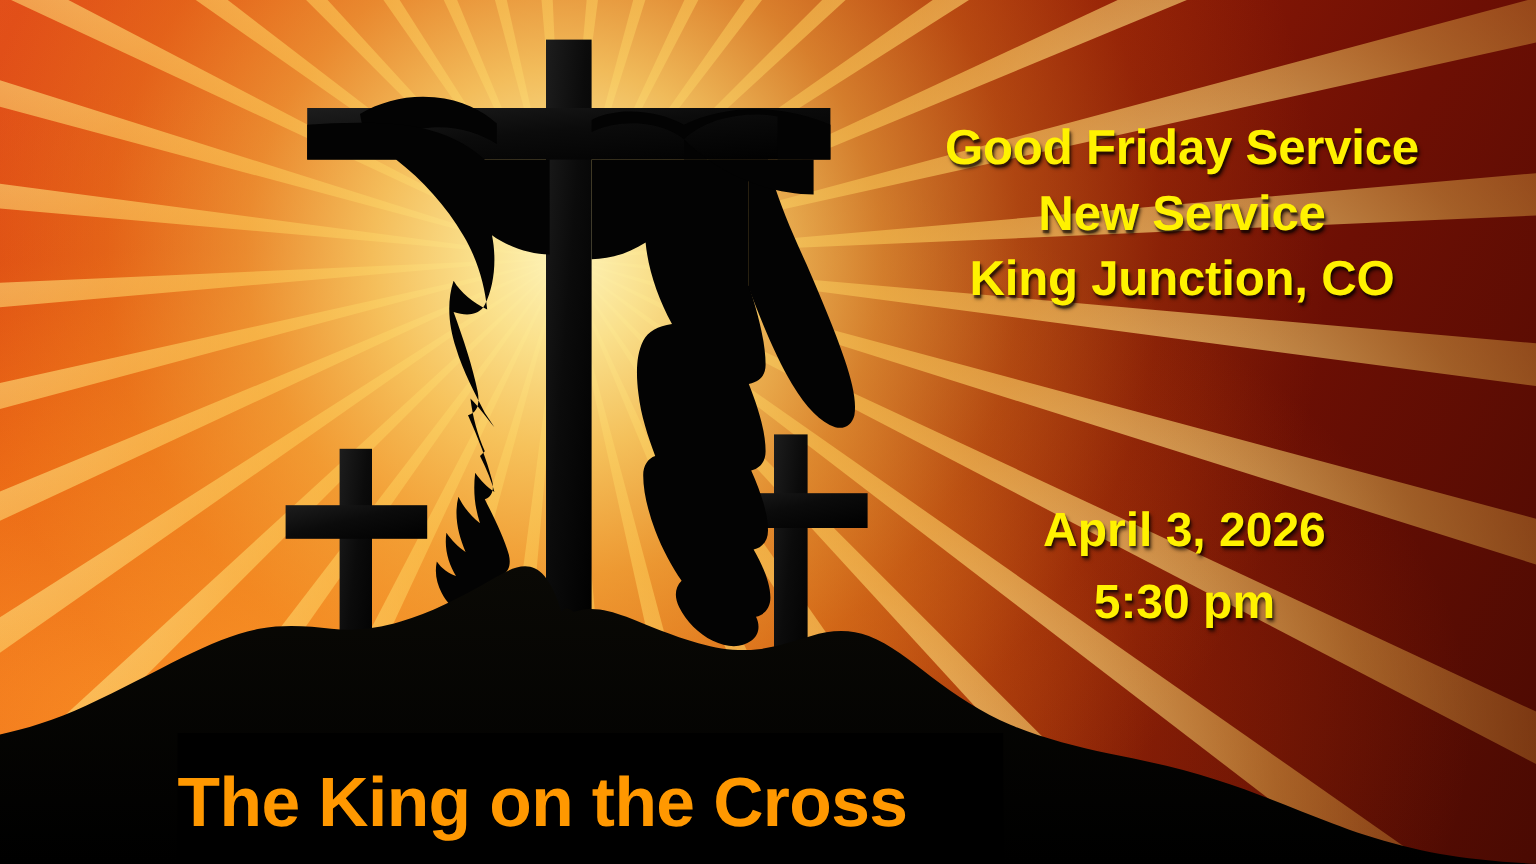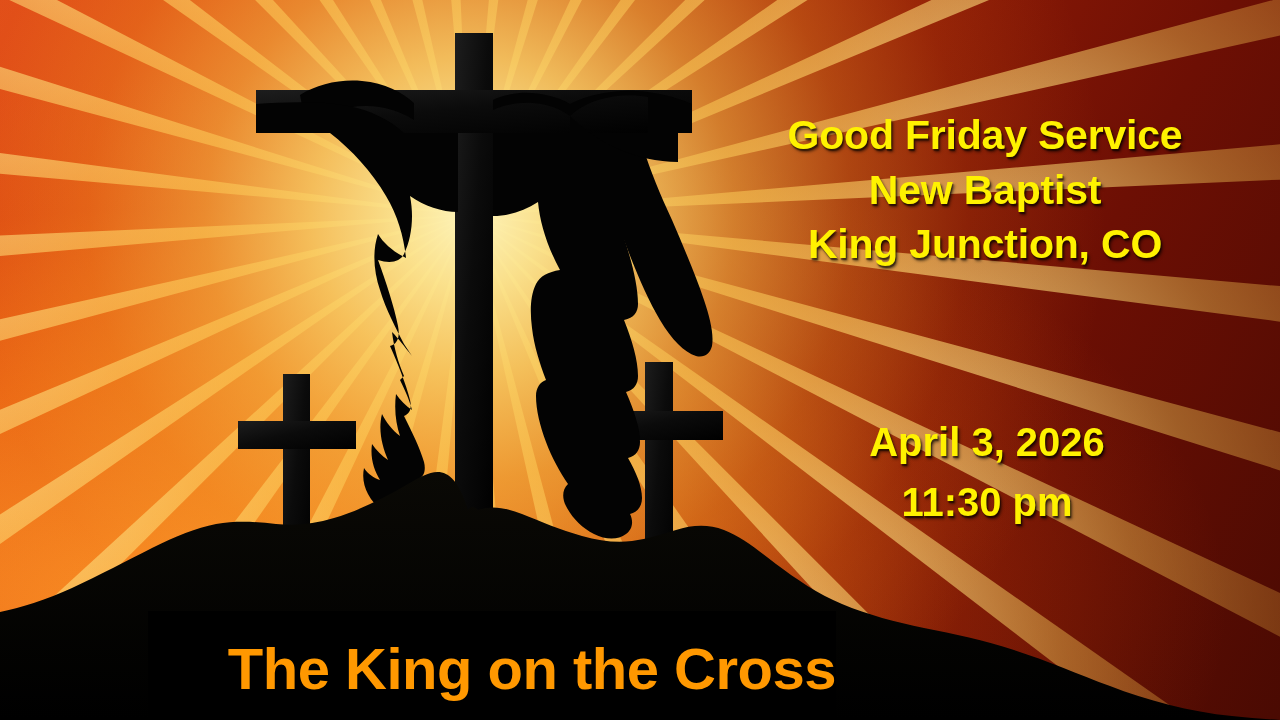--- a/index.html
+++ b/index.html
@@ -82,21 +82,20 @@
     text-align: center;
     color: #fff200;
     font-weight: bold;
     font-size: 41px;
     line-height: 1.33;
     letter-spacing: -0.2px;
     text-shadow:
       2px 3px 3px rgba(0,0,0,0.55),
       1px 2px 1px rgba(0,0,0,0.45);
     white-space: nowrap;
-    margin-top: 12px;
   }
   .info-block .line { display: block; }
 
   .datetime-block {
     position: absolute;
     left: 762px;
     top: 412px;
     width: 450px;
     text-align: center;
     color: #fff200;
@@ -112,21 +111,21 @@
 
   .title-banner {
     position: absolute;
     left: 148px;
     top: 611px;
     width: 688px;
     height: 109px;
     background: #000000;
     display: flex;
     align-items: center;
-    justify-content: flex-end;
+    justify-content: flex-start;
   }
   .title-text {
     color: #ff9800;
     font-weight: bold;
     font-size: 58px;
     letter-spacing: -0.5px;
     white-space: nowrap;
     line-height: 1;
     margin-top: 6px;
   }
@@ -416,26 +415,26 @@
              C868,615 896,622 924,628
              C954,634 984,640 1014,650
              C1046,660 1078,674 1110,686
              C1146,700 1190,712 1232,716
              C1248,718 1266,719 1280,720
              L1280,720 Z" fill="url(#hillShade)"></path>
   </svg>
 
   <div class="info-block">
     <span class="line">Good Friday Service</span>
-    <span class="line">New Baptist</span>
+    <span class="line">New Service</span>
     <span class="line">King Junction, CO</span>
   </div>
 
   <div class="datetime-block">
     <span class="line">April 3, 2026</span>
-    <span class="line">11:30 pm</span>
+    <span class="line">5:30 pm</span>
   </div>
 
   <div class="title-banner">
     <span class="title-text">The King on the Cross</span>
   </div>
 
 </div>
 
 </body></html>

